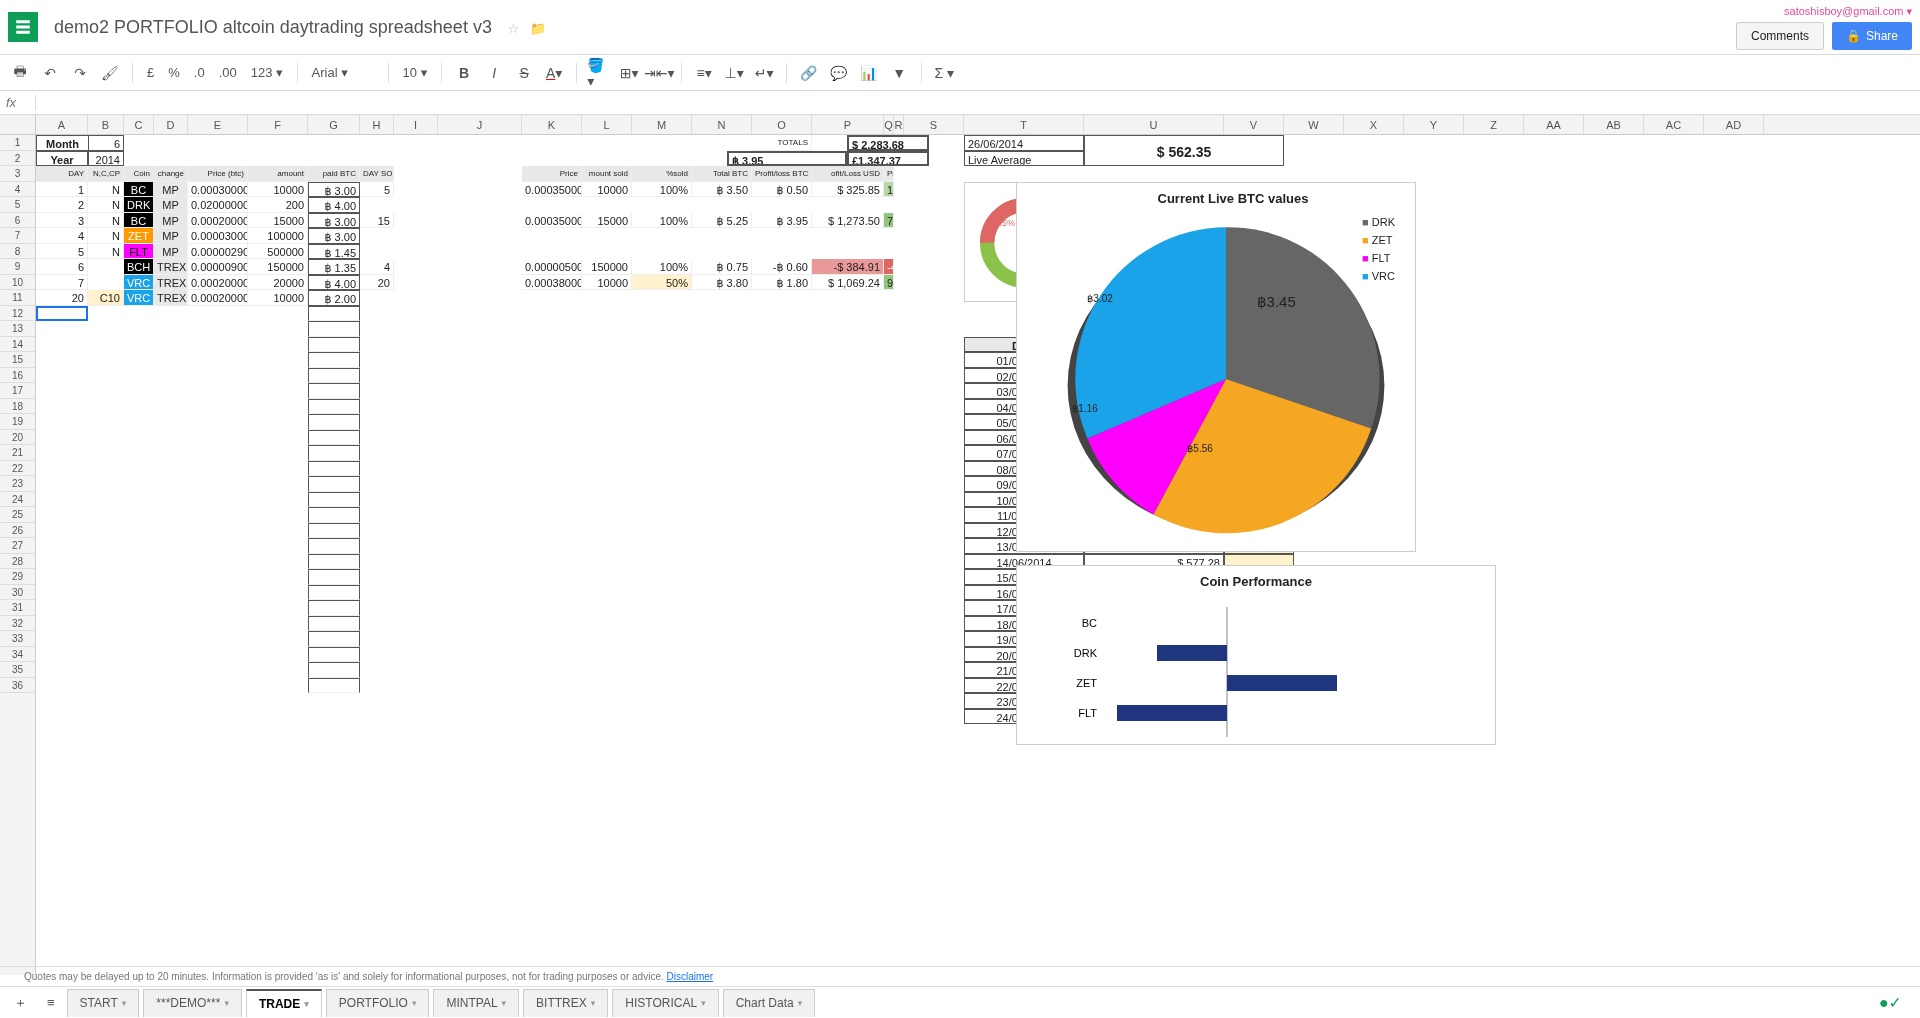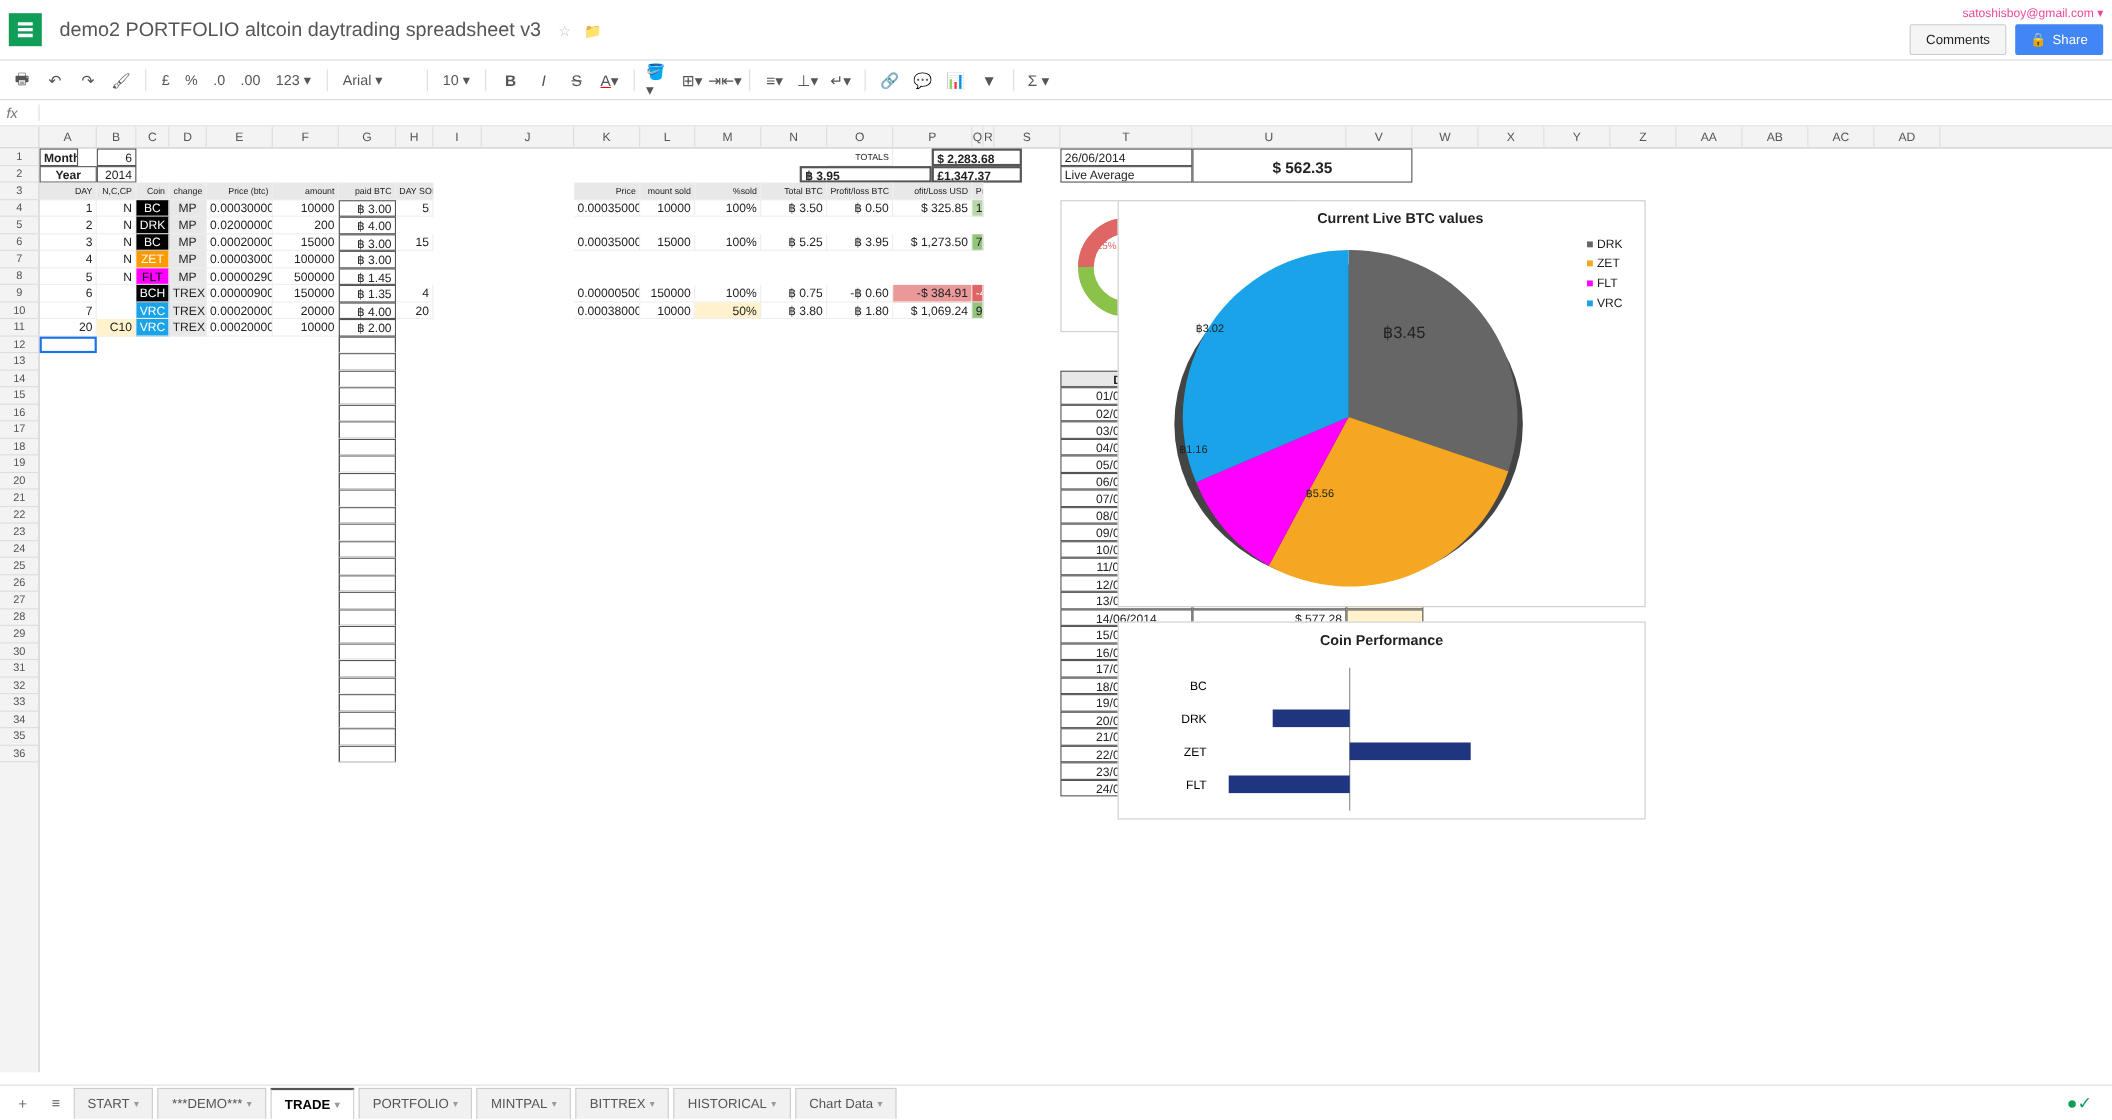--- a/index.html
+++ b/index.html
@@ -201,21 +201,21 @@
       <div>29</div>
       <div>30</div>
       <div>31</div>
       <div>32</div>
       <div>33</div>
       <div>34</div>
       <div>35</div>
       <div>36</div>
     </div>
   <div class="grid-area" id="grid">
-      <div class="cell bdr bold center" style="left: 0px; top: 0px; width: 35px;">Month</div>
+      <div class="cell bdr bold center" style="left: 0px; top: 0px; width: 53px;">Month</div>
       <div class="cell bdr right" style="left: 52px; top: 0px; width: 36px;">6</div>
       <div class="cell bdr bold center" style="left: 0px; top: 15.5px; width: 52px;">Year</div>
       <div class="cell bdr right" style="left: 52px; top: 15.5px; width: 36px;">2014</div>
       <div class="cell right" style="left: 716px; top: 0px; width: 60px; font-size: 8px;">TOTALS</div>
       <div class="cell bdr-thick bold" style="left: 776px; top: 0px; width: 82px;">$ 2,283.68</div>
       <div class="cell bdr-thick bold" style="left: 656px; top: 15.5px; width: 120px;">฿ 3.95</div>
       <div class="cell bdr-thick bold" style="left: 776px; top: 15.5px; width: 82px;">£1,347.37</div>
       <div class="cell bdr" style="left: 928px; top: 0px; width: 120px;">26/06/2014</div>
       <div class="cell bdr" style="left: 928px; top: 15.5px; width: 120px;">Live Average</div>
       <div class="cell bdr bold center" style="left: 1048px; top: 0px; width: 200px; height: 31px; line-height: 31px; font-size: 14px;">$ 562.35</div>
@@ -446,21 +446,21 @@
       <div class="cell bdr center" style="left: 928px; top: 573.5px; width: 120px;">24/06/2014</div>
       <div class="cell bdr right" style="left: 1048px; top: 573.5px; width: 140px;">$ 591.13</div>
       <div class="cell bdr right bg-yellow" style="left: 1188px; top: 573.5px; width: 70px; color: rgb(255, 242, 204);">$ 0.00</div>
       <div class="chart-card" style="left: 928px; top: 46.5px; width: 210px; height: 120px;"><svg width="100" height="100" viewBox="0 0 42 42" style="margin:10px;">
 <circle cx="21" cy="21" r="15.9" fill="none" stroke="#8bc34a" stroke-width="6"></circle>
 <circle cx="21" cy="21" r="15.9" fill="none" stroke="#e06666" stroke-width="6" stroke-dasharray="25 75" stroke-dashoffset="50"></circle>
 </svg>
 <div style="position:absolute;top:35px;left:32px;font-size:9px;color:#e06666;">25%</div>
 <div style="position:absolute;top:70px;left:58px;font-size:9px;color:#8bc34a;">75%</div>
 <div style="position:absolute;top:20px;right:10px;font-size:9px;"><span style="color:#8bc34a;">■</span> Profitable<br><span style="color:#e06666;">■</span> Unprofitable</div></div>
-      <div class="chart-card" style="left: 980px; top: 46.5px; width: 480px; height: 370px; padding-left: 34px;"><div style="text-align:center;font-weight:bold;padding:8px;">Current Live BTC values</div>
+      <div class="chart-card" style="left: 980px; top: 46.5px; width: 400px; height: 370px; padding-left: 34px;"><div style="text-align:center;font-weight:bold;padding:8px;">Current Live BTC values</div>
 <svg width="330" height="330" viewBox="0 0 100 100" style="margin-left:10px;">
 <ellipse cx="50" cy="52" rx="48" ry="44" fill="#444"></ellipse>
 <path d="M50 50 L50 4 A46 46 0 0 1 94 65 Z" fill="#666"></path>
 <path d="M50 50 L94 65 A46 46 0 0 1 28 91 Z" fill="#f5a623"></path>
 <path d="M50 50 L28 91 A46 46 0 0 1 8 68 Z" fill="#ff00ff"></path>
 <path d="M50 50 L8 68 A46 46 0 0 1 50 4 Z" fill="#1aa3e8"></path>
 </svg>
 <div style="position:absolute;top:110px;left:240px;font-size:15px;">฿3.45</div>
 <div style="position:absolute;top:260px;left:170px;font-size:10px;">฿5.56</div>
 <div style="position:absolute;top:220px;left:55px;font-size:10px;">฿1.16</div>
@@ -475,20 +475,23 @@
           <rect x="140" y="48" width="70" height="16" fill="#1f357f"></rect>
 <text x="80" y="90" font-size="11" text-anchor="end">ZET</text>
           <rect x="210" y="78" width="110" height="16" fill="#1f357f"></rect>
 <text x="80" y="120" font-size="11" text-anchor="end">FLT</text>
           <rect x="100" y="108" width="110" height="16" fill="#1f357f"></rect>
 </svg></div>
     </div>
 </div>
 
 <div class="footer">
+  <div class="disclaimer">
+    <span>Quotes may be delayed up to 20 minutes. Information is provided 'as is' and solely for informational purposes, not for trading purposes or advice.</span> <a href="#">Disclaimer</a>
+  </div>
   <div class="sheet-tabs">
     <div class="add-sheet">＋</div>
     <div class="all-sheets">≡</div>
     <div id="tabs-container" style="display:flex;gap:4px;">
         <div class="sheet-tab">START <span class="st-arrow">▾</span></div>
         <div class="sheet-tab">***DEMO*** <span class="st-arrow">▾</span></div>
         <div class="sheet-tab active">TRADE <span class="st-arrow">▾</span></div>
         <div class="sheet-tab">PORTFOLIO <span class="st-arrow">▾</span></div>
         <div class="sheet-tab">MINTPAL <span class="st-arrow">▾</span></div>
         <div class="sheet-tab">BITTREX <span class="st-arrow">▾</span></div>

